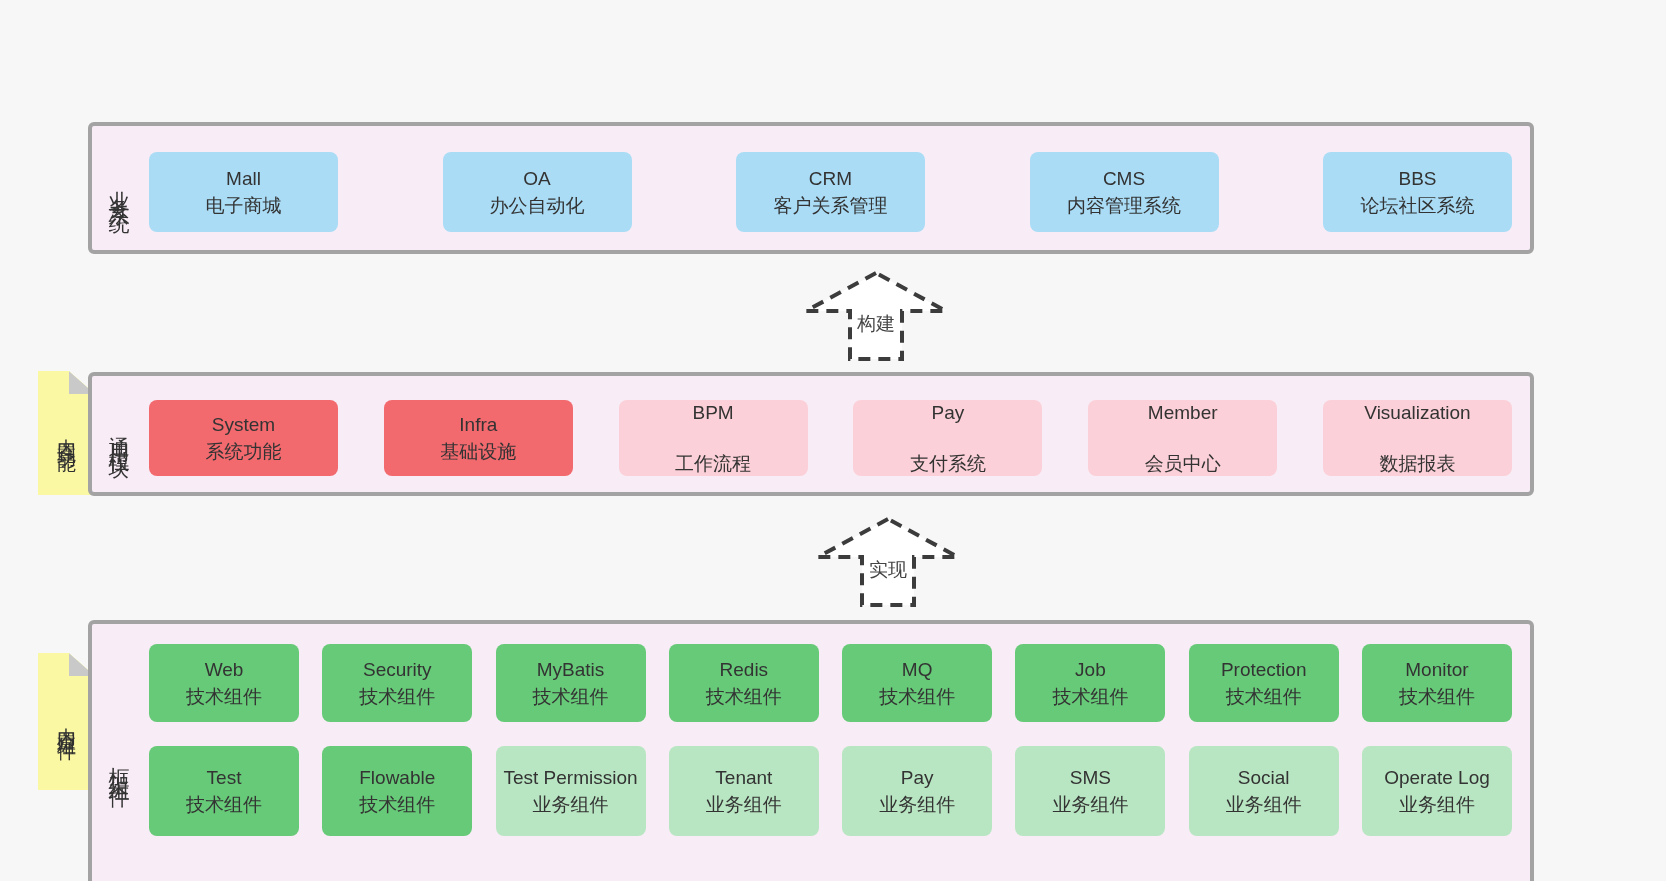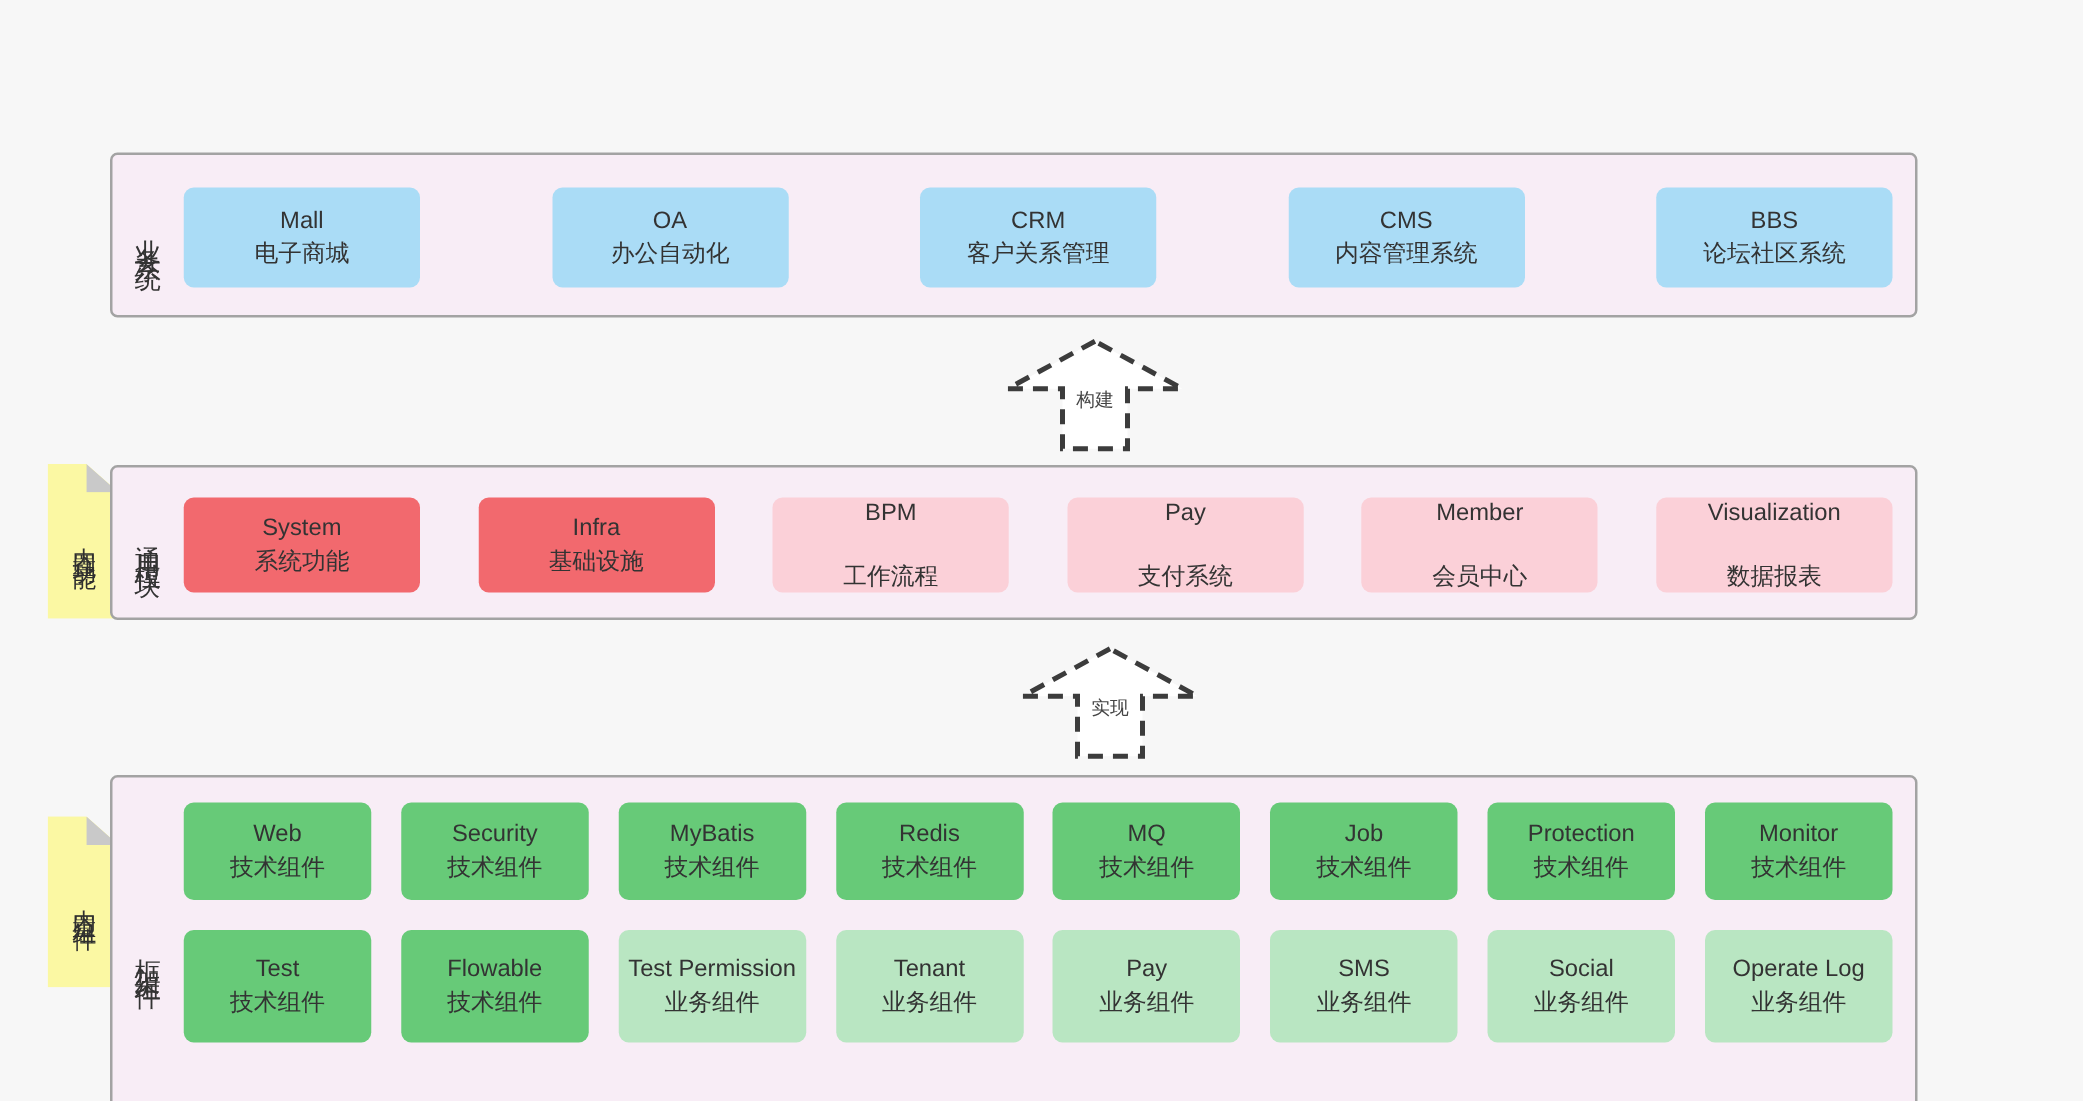--- a/index.html
+++ b/index.html
@@ -3,21 +3,21 @@
 <meta charset="utf-8">
 <style>
   html,body{margin:0;padding:0;}
   body{
     width:1666px;height:881px;position:relative;overflow:hidden;
     background:#f7f7f7;color:#333;
     font-family:"Liberation Sans","DejaVu Sans",sans-serif;
   }
   .container{
     position:absolute;left:88px;width:1446px;box-sizing:border-box;
-    background:#f8edf6;border:2px solid #a3a3a3;border-radius:6px;z-index:1;
+    background:#f8edf6;border:4px solid #a3a3a3;border-radius:6px;z-index:1;
   }
   #c1{top:122px;height:132px;}
   #c2{top:372px;height:124px;}
   #c3{top:620px;height:287px;}
   .vlabel{
     position:absolute;left:13px;top:50%;transform:translateY(-50%);
     writing-mode:vertical-lr;text-orientation:upright;
     font-size:21px;letter-spacing:7px;color:#333;white-space:nowrap;
   }
   .boxrow{
@@ -57,21 +57,21 @@
   .note .vtext{
     writing-mode:vertical-lr;text-orientation:upright;
     font-size:19px;letter-spacing:5px;color:#2f2f2f;white-space:nowrap;
   }
   .arrow{position:absolute;width:150px;height:92px;z-index:0;}
   #arrow1{left:801px;top:270px;}
   #arrow2{left:813px;top:516px;}
   .arrow svg{display:block;}
   .arrow-label{
     position:absolute;left:50%;top:40px;transform:translateX(-50%);
-    background:#ffffff;padding:1px 4px;font-size:15px;color:#454545;
+    background:#ffffff;padding:1px 4px;font-size:19px;color:#454545;
     white-space:nowrap;z-index:2;
   }
 </style>
 </head>
 <body>
 
 <div class="note" id="note1">
   <span class="fold"></span>
   <span class="vtext">内置功能</span>
 </div>

